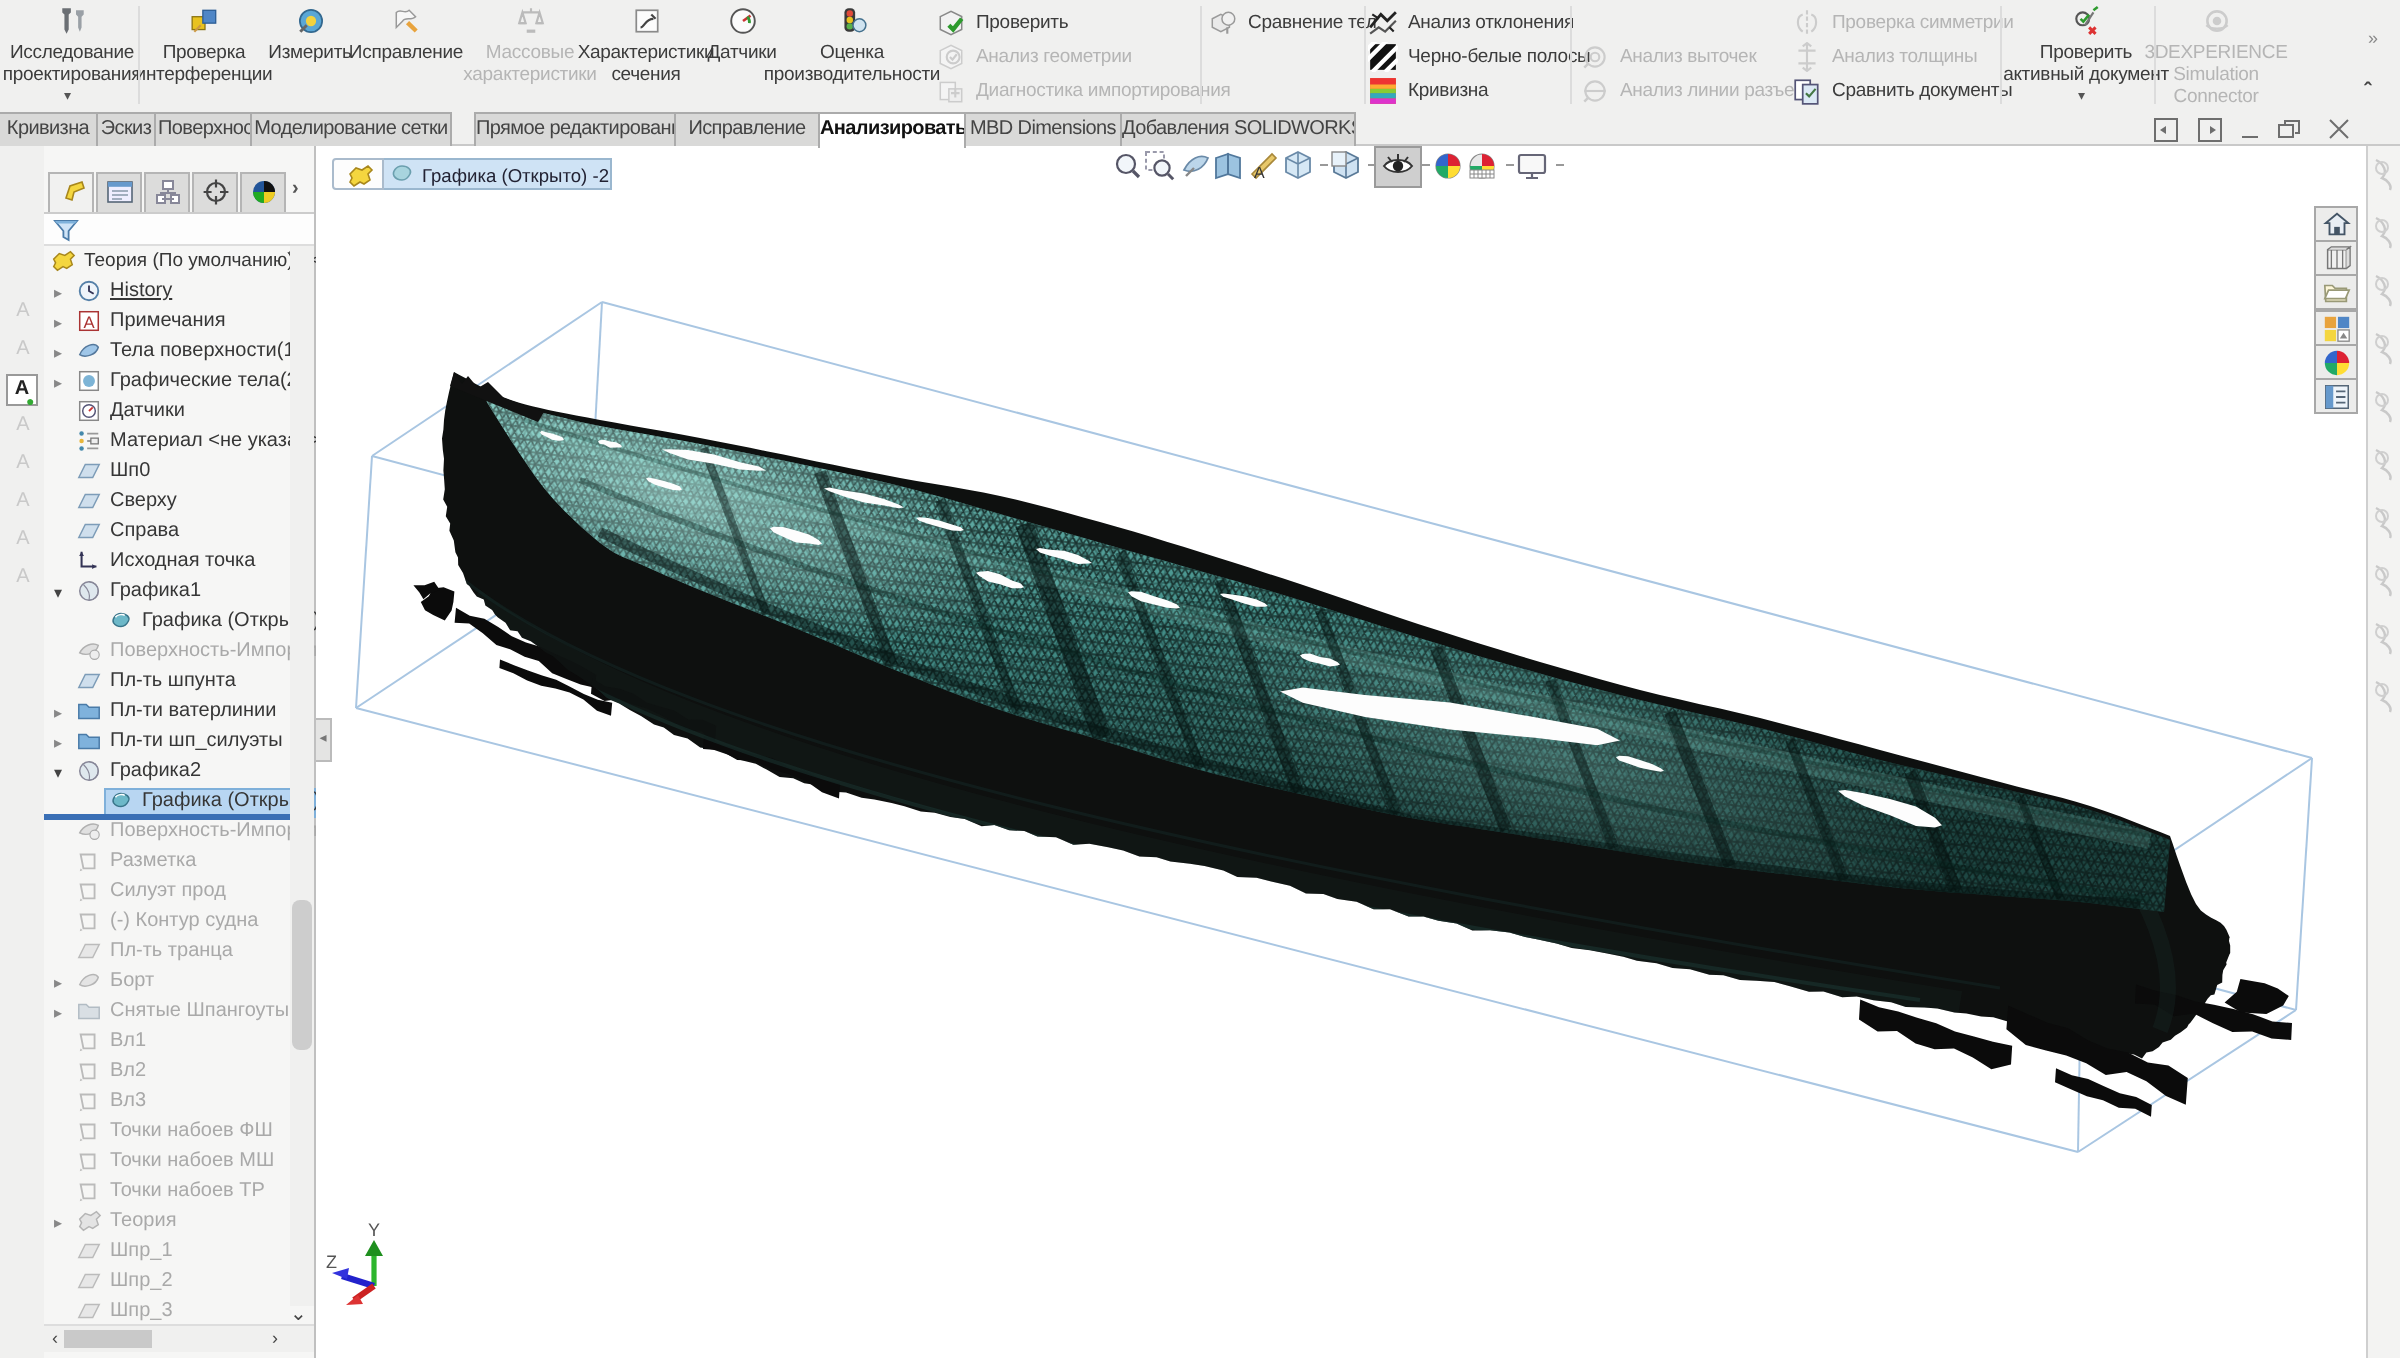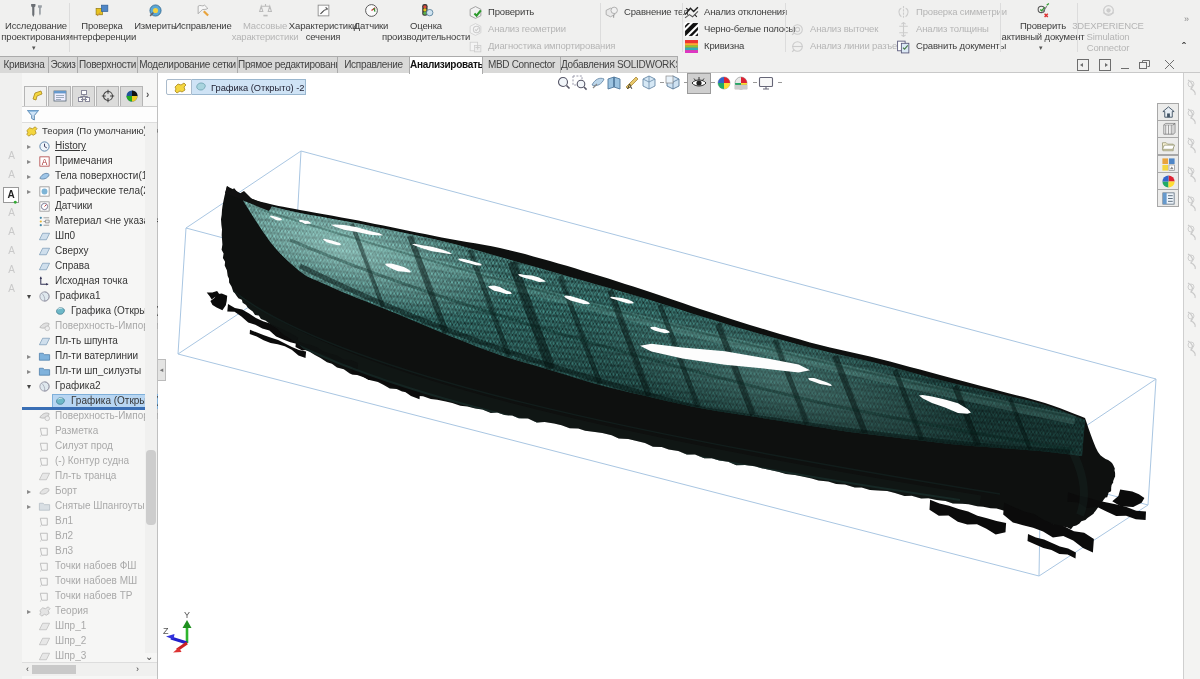--- a/index.html
+++ b/index.html
@@ -145,25 +145,25 @@
     <div class="sep" style="left:785px"></div>
     <div class="sep" style="left:1000px"></div>
     <div class="sep" style="left:1077px"></div>
     <div class="abs" style="left:1184px;top:14px;color:#888;font-size:9px">»</div>
     <div class="abs" style="left:1182px;top:40px;color:#444;font-size:11px;font-weight:bold">ˆ</div>
   </div>
 <div class="abs" id="tabstrip">
     <div class="tab" style="left:0px;width:50px;margin-left:-1px">Кривизна</div>
     <div class="tab" style="left:49px;width:30px;margin-left:-1px">Эскиз</div>
     <div class="tab" style="left:78px;width:61px;margin-left:-1px">Поверхности</div>
-    <div class="tab" style="left:138px;width:101px;margin-left:-1px">Моделирование сетки</div>
+    <div class="tab" style="left:126px;width:101px;margin-left:-1px">Моделирование сетки</div>
     <div class="tab" style="left:238px;width:101px;margin-left:-1px">Прямое редактирование</div>
     <div class="tab" style="left:338px;width:73px;margin-left:-1px">Исправление</div>
     <div class="tab active" style="left:410px;width:74px;margin-left:-1px">Анализировать</div>
-    <div class="tab" style="left:483px;width:79px;margin-left:-1px">MBD Connector</div>
+    <div class="tab" style="left:483px;width:79px;margin-left:-1px">MBD Dimensions</div>
     <div class="tab" style="left:561px;width:118px;margin-left:-1px">Добавления SOLIDWORKS</div>
   </div>
 
 <svg class="abs" style="left:1077px;top:59px" width="103" height="12" viewBox="0 0 103 12">
 <g stroke="#6e6e6e" fill="none">
 <rect x="0.5" y="0.5" width="11" height="11"></rect>
       <path d="M3 6l3-2v4z" fill="#6e6e6e" stroke="none"></path>
 <rect x="22.5" y="0.5" width="11" height="11"></rect>
       <path d="M31 6l-3-2v4z" fill="#6e6e6e" stroke="none"></path>
 <path d="M44 9.5h8"></path>

